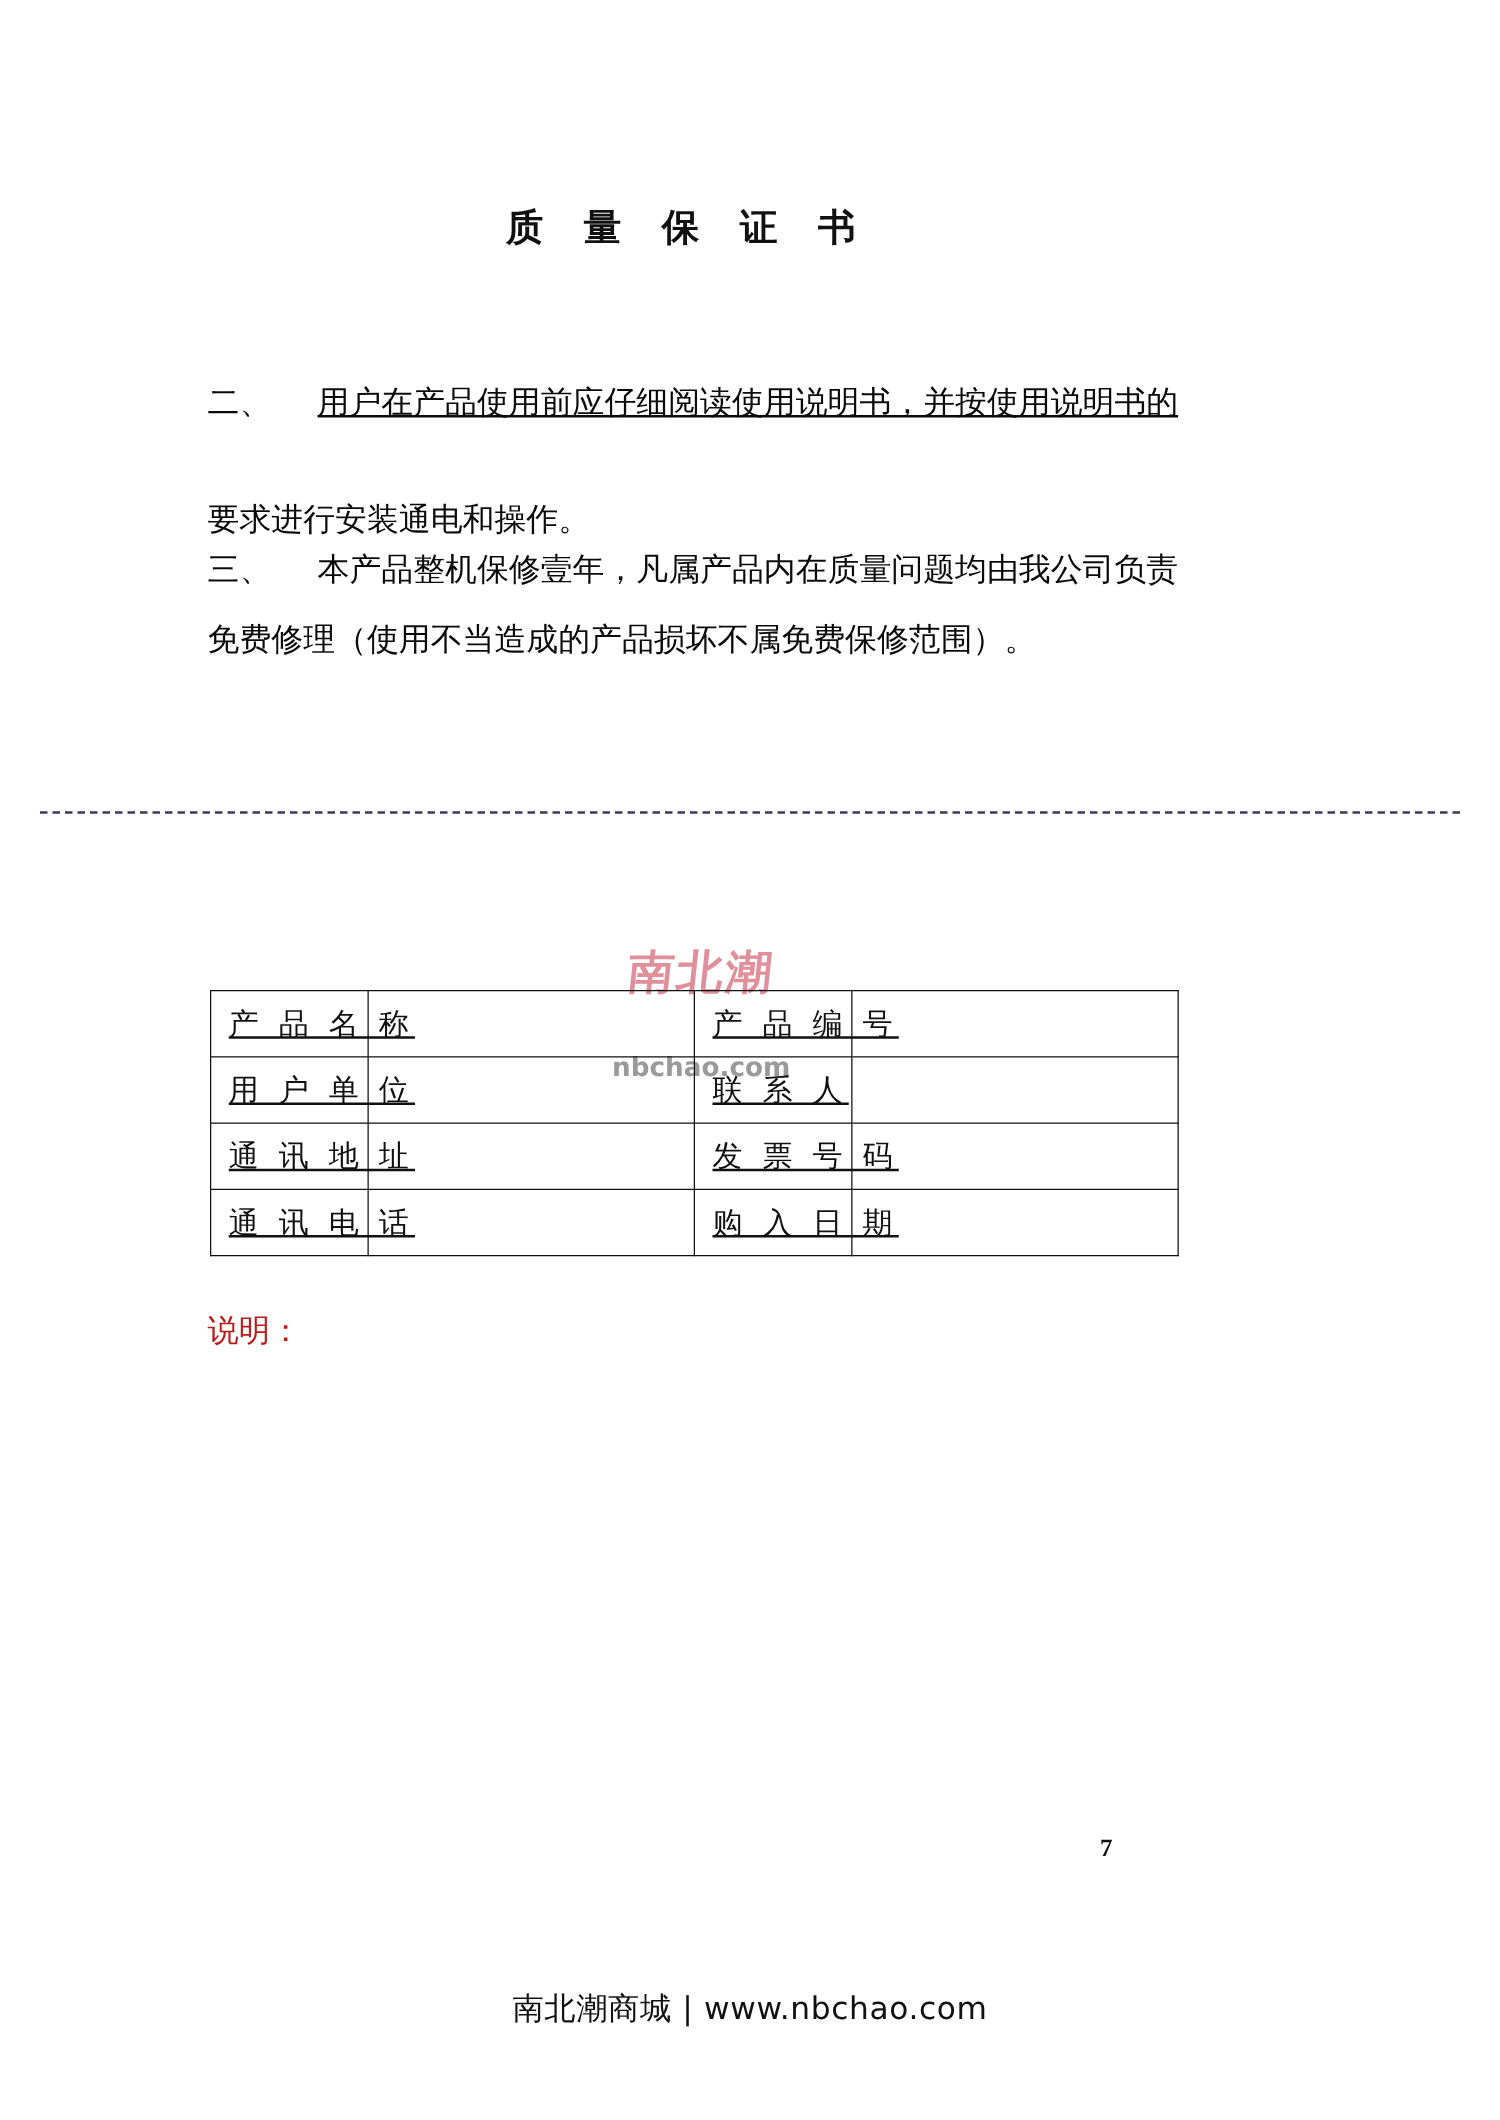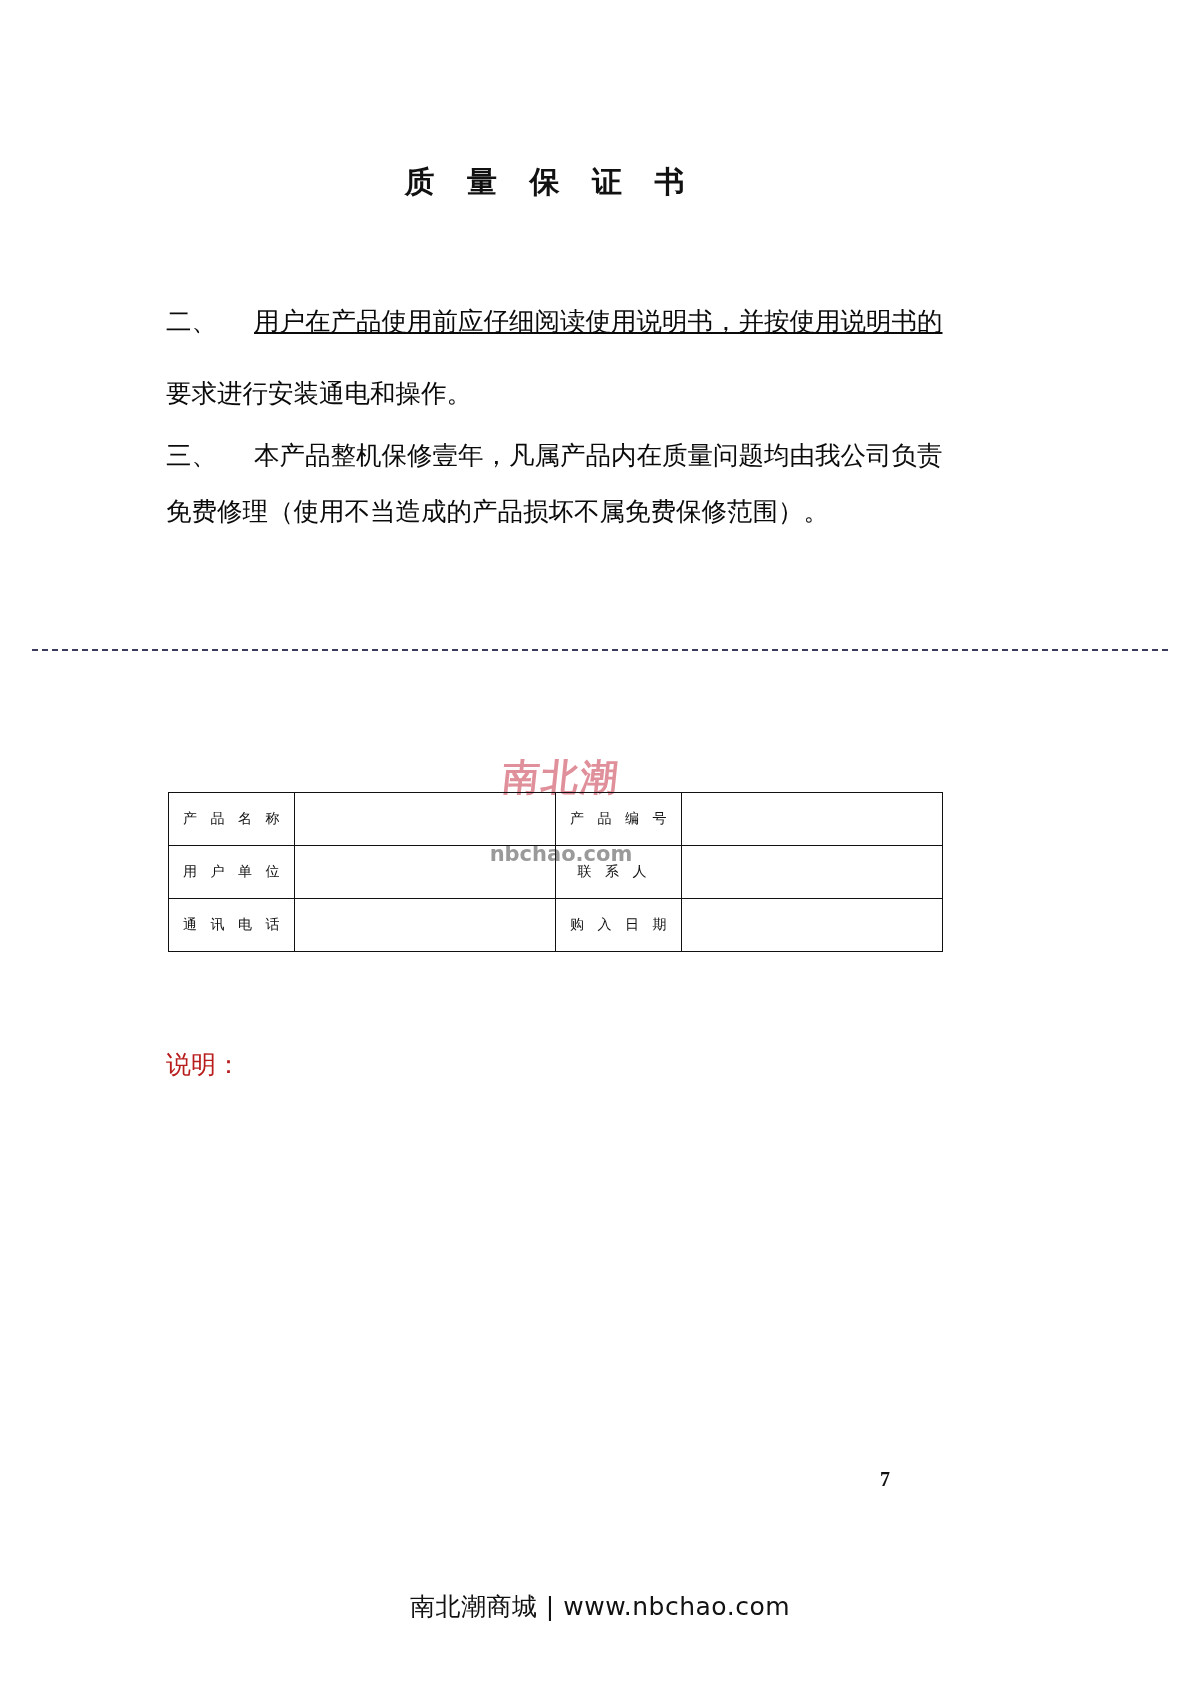--- a/index.html
+++ b/index.html
@@ -55,21 +55,21 @@
     left: 166px;
     width: 820px;
     font-size: 25.5px;
     line-height: 56px;
     color: #0a0a0a;
     white-space: nowrap;
   }
 
   #clause-1 { top: 252px; }
   #clause-2 { top: 294px; text-decoration: underline; }
-  #clause-2-cont { top: 366px; }
+  #clause-2-cont { top: 388px; }
   #clause-3 { top: 428px; }
   #clause-3-cont { top: 484px; }
 
   
   .dashed-sep {
     position: absolute;
     left: 32px;
     top: 649px;
     width: 1136px;
     height: 0;
@@ -125,23 +125,24 @@
     left: 168px;
     top: 792px;
     width: 774px;
     border-collapse: collapse;
     table-layout: fixed;
   }
   .svc-table td {
     border: 1.6px solid #111;
     height: 52px;
     padding: 0 22px;
-    font-size: 14px;
+    font-size: 24px;
     color: #111;
     background: transparent;
+    text-decoration: underline;
   }
   .svc-table td.label {
     text-align: center;
     letter-spacing: 5px;
     white-space: nowrap;
     padding-left: 14px;
   }
   .svc-table col.c-lbl { width: 126px; }
   .svc-table col.c-val { width: 261px; }
   .svc-table col.c-lbl2 { width: 126px; }
@@ -221,20 +222,26 @@
         <td class="label">产 品 编 号</td>
         <td class="value"></td>
       </tr>
       <tr>
         <td class="label">用 户 单 位</td>
         <td class="value"></td>
         <td class="label">联 系 人</td>
         <td class="value"></td>
       </tr>
       <tr>
+        <td class="label">通 讯 地 址</td>
+        <td class="value"></td>
+        <td class="label">发 票 号 码</td>
+        <td class="value"></td>
+      </tr>
+      <tr>
         <td class="label">通 讯 电 话</td>
         <td class="value"></td>
         <td class="label">购 入 日 期</td>
         <td class="value"></td>
       </tr>
     </tbody>
   </table>
 
   <div class="note">说明：</div>
 

